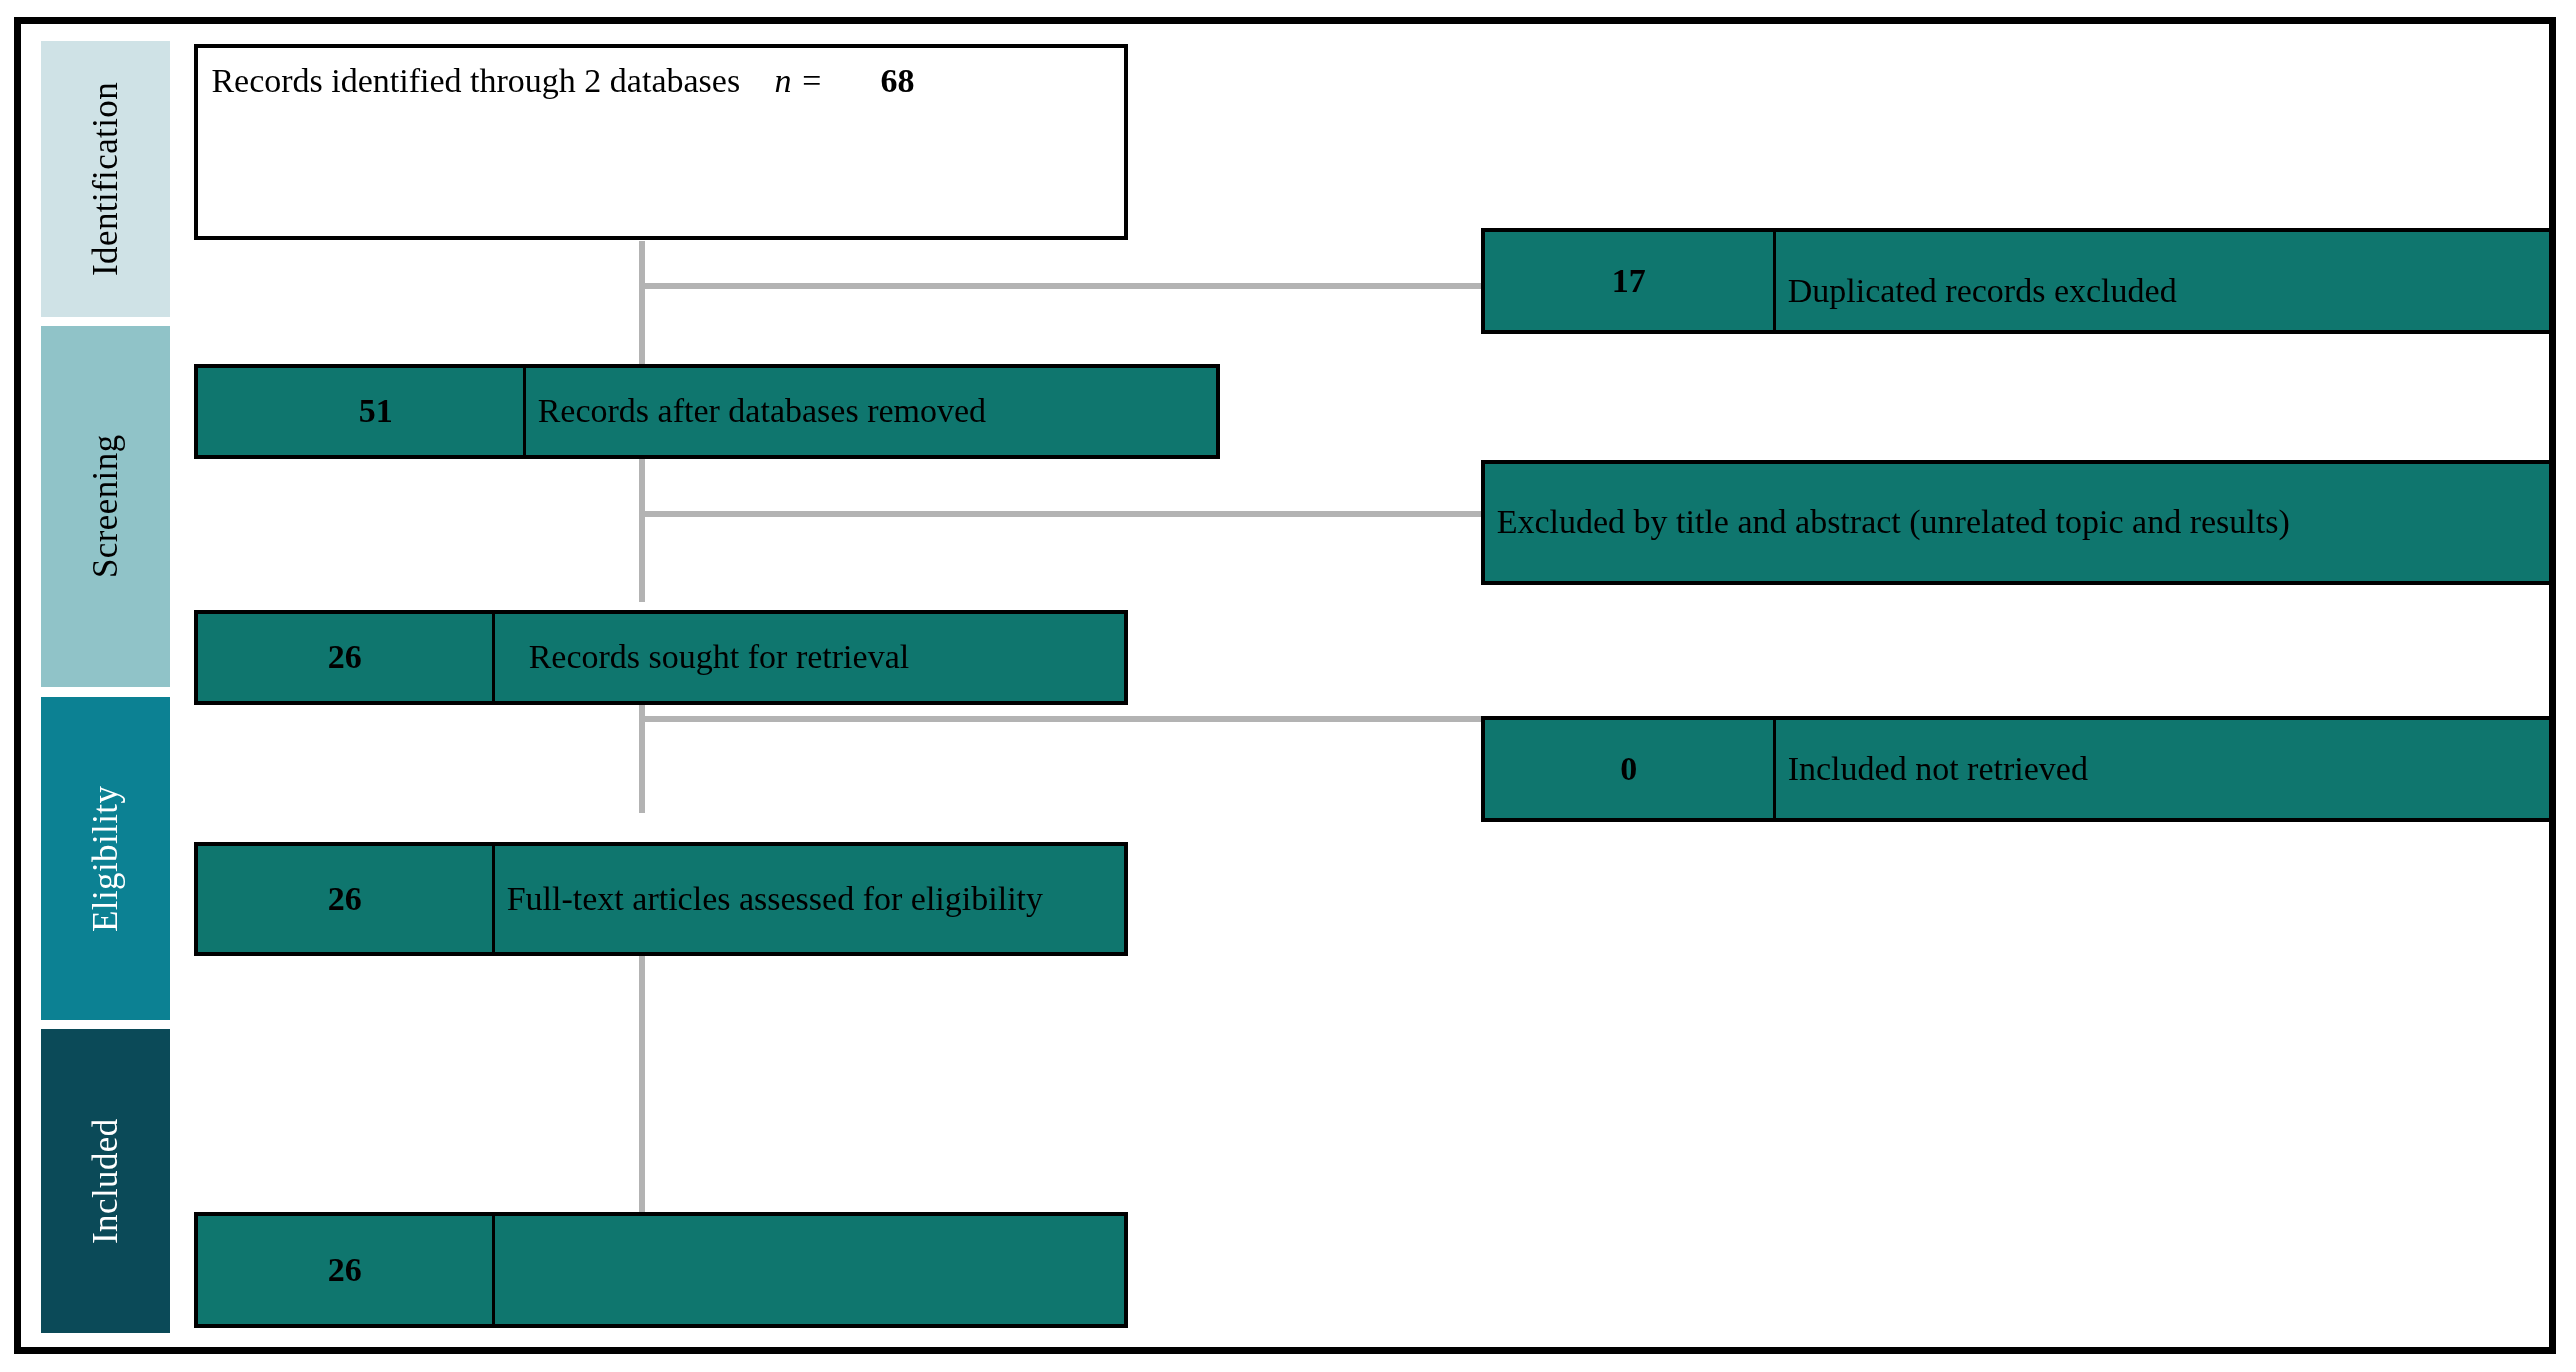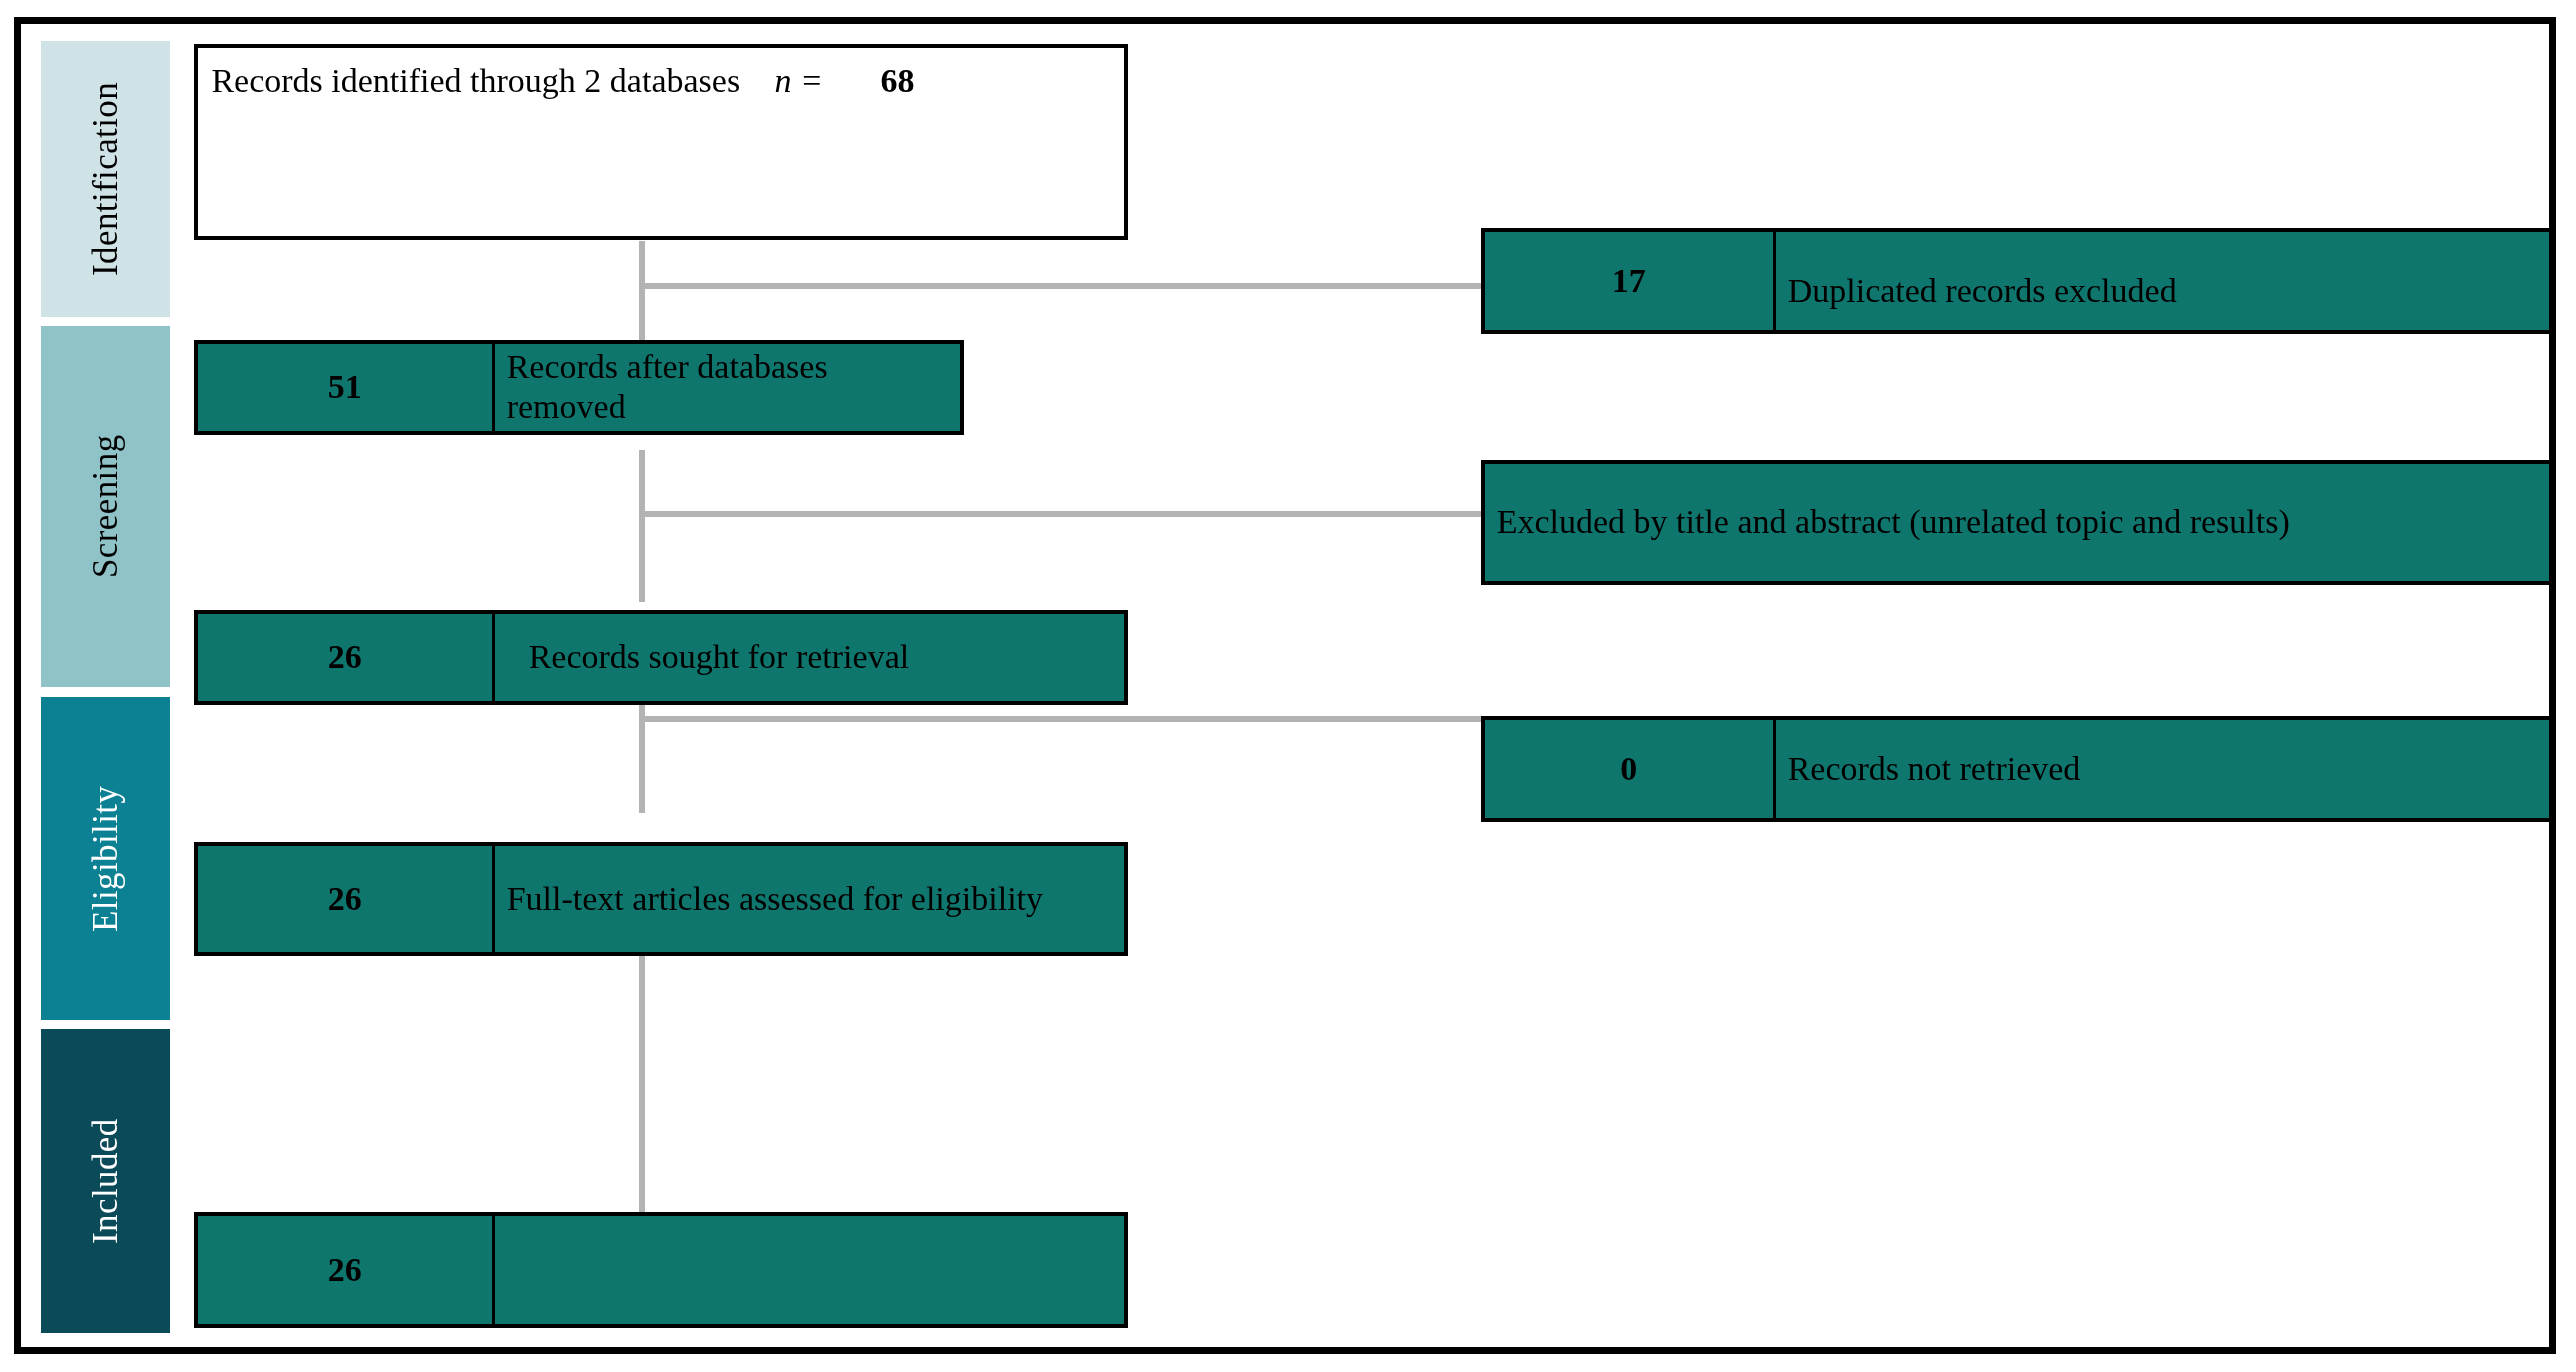--- a/index.html
+++ b/index.html
@@ -100,21 +100,21 @@
     <div class="vline" style="left:618px;top:871px;height:350px;"></div>
 
     <div class="topbox" id="box-records-identified" style="left:173px;top:20px;width:934px;height:196px;">
       <div class="line1">
         <span class="label">Records identified through 2 databases</span>
         <span class="neq">n =</span>
         <span class="nval">68</span>
       </div>
     </div>
 
-    <div class="fbox" id="box-records-after-duplicates" style="left:173px;top:316px;width:770px;height:95px;">
+    <div class="fbox" id="box-records-after-duplicates" style="left:173px;top:340px;width:1026px;height:95px;padding-left:31px;">
       <div class="num" style="width:297px;">51</div>
       <div class="txt single" style="flex:1;">Records after databases removed</div>
     </div>
 
     <div class="fbox" id="box-records-sought" style="left:173px;top:586px;width:934px;height:95px;">
       <div class="num" style="width:297px;">26</div>
       <div class="txt single" style="flex:1;margin-left:22px;">Records sought for retrieval</div>
     </div>
 
     <div class="fbox" id="box-full-text-assessed" style="left:173px;top:818px;width:934px;height:114px;">
@@ -130,18 +130,18 @@
       <div class="num" style="width:291px;">17</div>
       <div class="txt single" style="flex:1;margin-top:20px;">Duplicated records excluded</div>
     </div>
 
     <div class="fbox" id="box-excluded-title-abstract" style="left:1460px;top:436px;width:1072px;height:125px;">
       <div class="txt" style="flex:1;">Excluded by title and abstract (unrelated topic and results)</div>
     </div>
 
     <div class="fbox" id="box-records-not-retrieved" style="left:1460px;top:692px;width:1072px;height:106px;">
       <div class="num" style="width:291px;">0</div>
-      <div class="txt single" style="flex:1;">Records not retrieved</div>
+      <div class="txt single" style="flex:1;">Included not retrieved</div>
     </div>
 
   </div>
 </div>
 
 
 </body></html>

